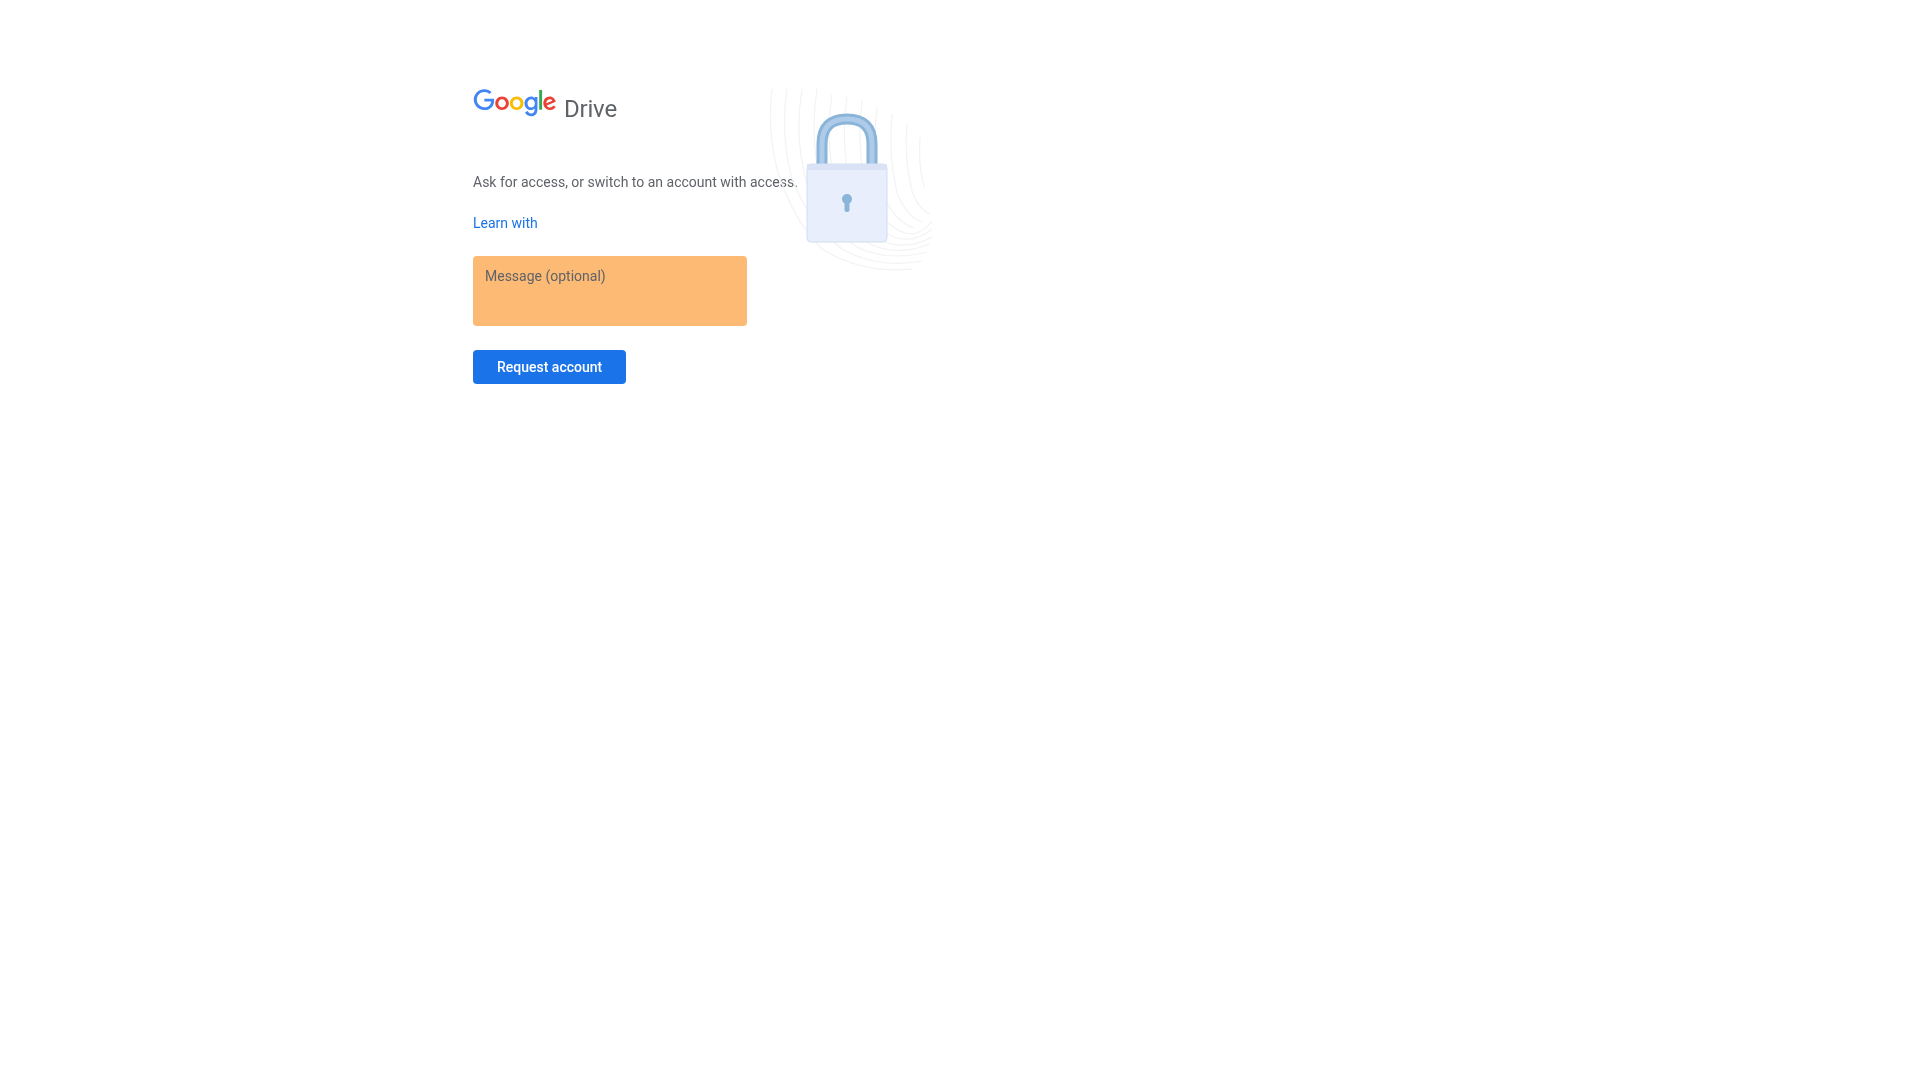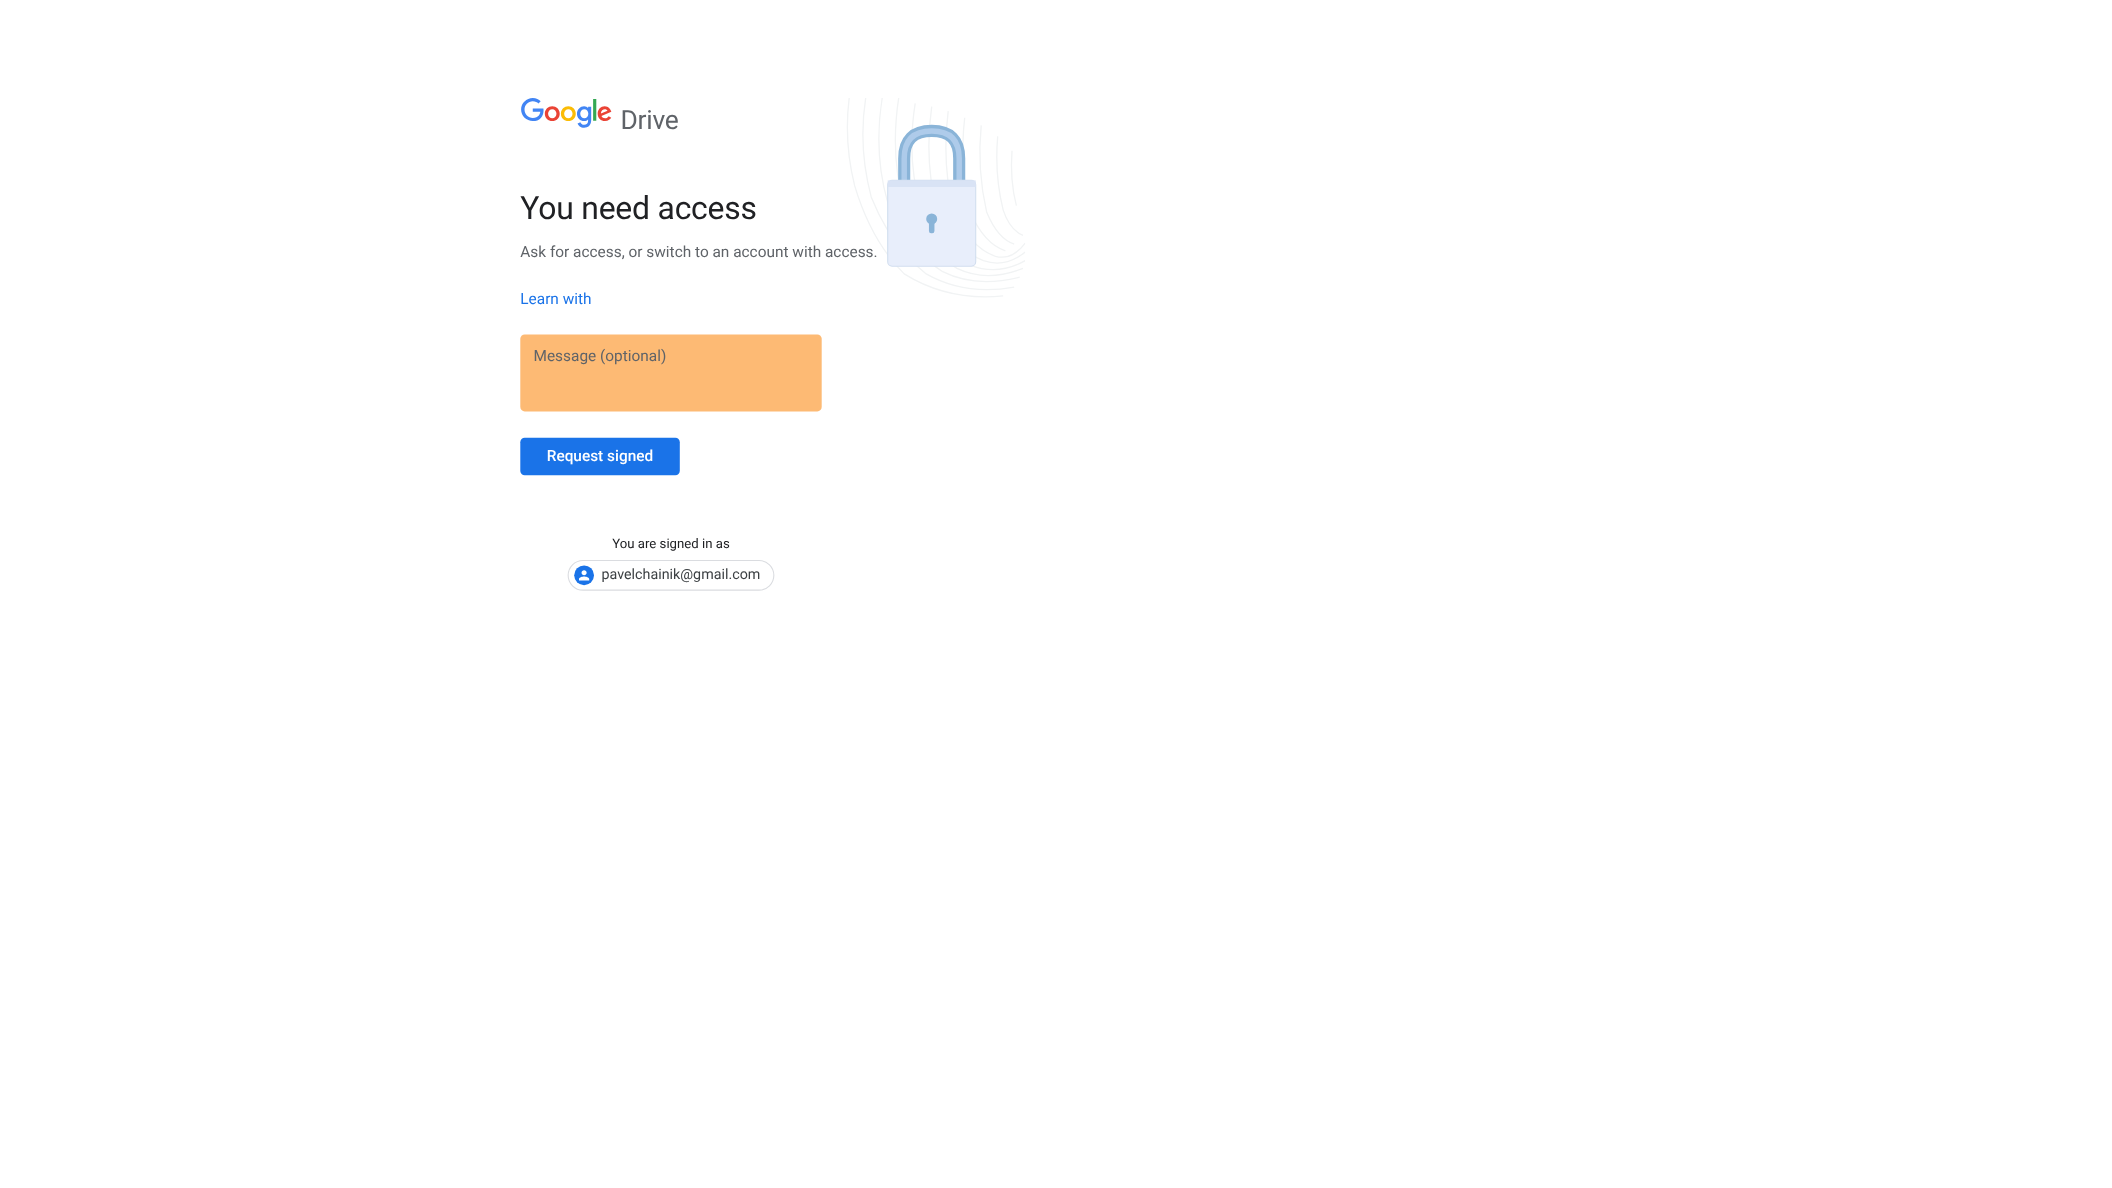--- a/index.html
+++ b/index.html
@@ -139,41 +139,29 @@
         <path fill="#FBBC05" d="M163.75 47.18c0 12.77-9.99 22.18-22.25 22.18s-22.25-9.41-22.25-22.18c0-12.85 9.99-22.18 22.25-22.18s22.25 9.32 22.25 22.18zm-9.74 0c0-7.98-5.79-13.44-12.51-13.44s-12.51 5.46-12.51 13.44c0 7.9 5.79 13.44 12.51 13.44s12.51-5.55 12.51-13.44z"></path>
         <path fill="#4285F4" d="M209.75 26.34v39.82c0 16.38-9.66 23.07-21.08 23.07-10.75 0-17.22-7.19-19.66-13.07l8.48-3.53c1.51 3.61 5.21 7.87 11.17 7.87 7.31 0 11.84-4.51 11.84-13v-3.19h-.34c-2.18 2.69-6.38 5.04-11.68 5.04-11.09 0-21.25-9.66-21.25-22.09 0-12.52 10.16-22.26 21.25-22.26 5.29 0 9.49 2.35 11.68 4.96h.34v-3.61h9.25zm-8.56 20.92c0-7.81-5.21-13.52-11.84-13.52-6.72 0-12.35 5.71-12.35 13.52 0 7.73 5.63 13.36 12.35 13.36 6.63 0 11.84-5.63 11.84-13.36z"></path>
         <path fill="#34A853" d="M225 3v65h-9.5V3h9.5z"></path>
         <path fill="#EA4335" d="M262.02 54.48l7.56 5.04c-2.44 3.61-8.32 9.83-18.48 9.83-12.6 0-22.01-9.74-22.01-22.18 0-13.19 9.49-22.18 20.92-22.18 11.51 0 17.14 9.16 18.98 14.11l1.01 2.52-29.65 12.28c2.27 4.45 5.8 6.72 10.75 6.72 4.96 0 8.4-2.44 10.92-6.13zm-23.27-7.98l19.82-8.23c-1.09-2.77-4.37-4.7-8.23-4.7-4.95 0-11.84 4.37-11.59 12.93z"></path>
         <path fill="#4285F4" d="M35.29 41.41V32H67c.31 1.64.47 3.58.47 5.68 0 7.06-1.93 15.79-8.15 22.01-6.05 6.3-13.78 9.66-24.02 9.66C16.32 69.35.36 53.89.36 34.91.36 15.93 16.32.47 35.3.47c10.5 0 17.98 4.12 23.6 9.49l-6.64 6.64c-4.03-3.78-9.49-6.72-16.97-6.72-13.86 0-24.7 11.17-24.7 25.03 0 13.86 10.84 25.03 24.7 25.03 8.99 0 14.11-3.61 17.39-6.89 2.66-2.66 4.41-6.46 5.1-11.65l-22.49.01z"></path>
       </svg>
     </span>
     <span class="drive-text">Drive</span>
   </div>
 
-  <h1 class="heading">You need access</h1>
   <p class="subtext">Ask for access, or switch to an account with access.</p>
   <a class="learn-more">Learn with</a>
 
   <div class="message-box">
     <textarea class="textarea" placeholder="Message (optional)" style=""></textarea>
   </div>
 
-  <button class="request-btn">Request signed</button>
+  <button class="request-btn">Request account</button>
 
-  <div class="signed-in-wrapper">
-    <div class="signed-in-text">You are signed in as</div>
-    <div class="account-chip">
-      <span class="account-avatar">
-        <svg width="14" height="14" viewBox="0 0 24 24" fill="#ffffff">
-          <path d="M12 12c2.21 0 4-1.79 4-4s-1.79-4-4-4-4 1.79-4 4 1.79 4 4 4zm0 2c-2.67 0-8 1.34-8 4v2h16v-2c0-2.66-5.33-4-8-4z"></path>
-        </svg>
-      </span>
-      <span class="account-email">pavelchainik@gmail.com</span>
-    </div>
-  </div>
 </div>
 
 <div class="lock-illustration">
   <svg width="170" height="185" viewBox="0 0 170 185">
 
     <g stroke="#f1f3f4" stroke-width="1.2" fill="none">
       <path d="M 10 0 Q 5 40 15 80 Q 30 130 60 160 Q 100 185 150 180"></path>
       <path d="M 25 0 Q 18 45 30 90 Q 48 135 80 160 Q 115 180 160 172"></path>
       <path d="M 40 0 Q 32 50 45 95 Q 63 138 95 158 Q 125 173 165 163"></path>
       <path d="M 55 0 Q 47 52 60 98 Q 78 138 108 155 Q 135 168 168 155"></path>

